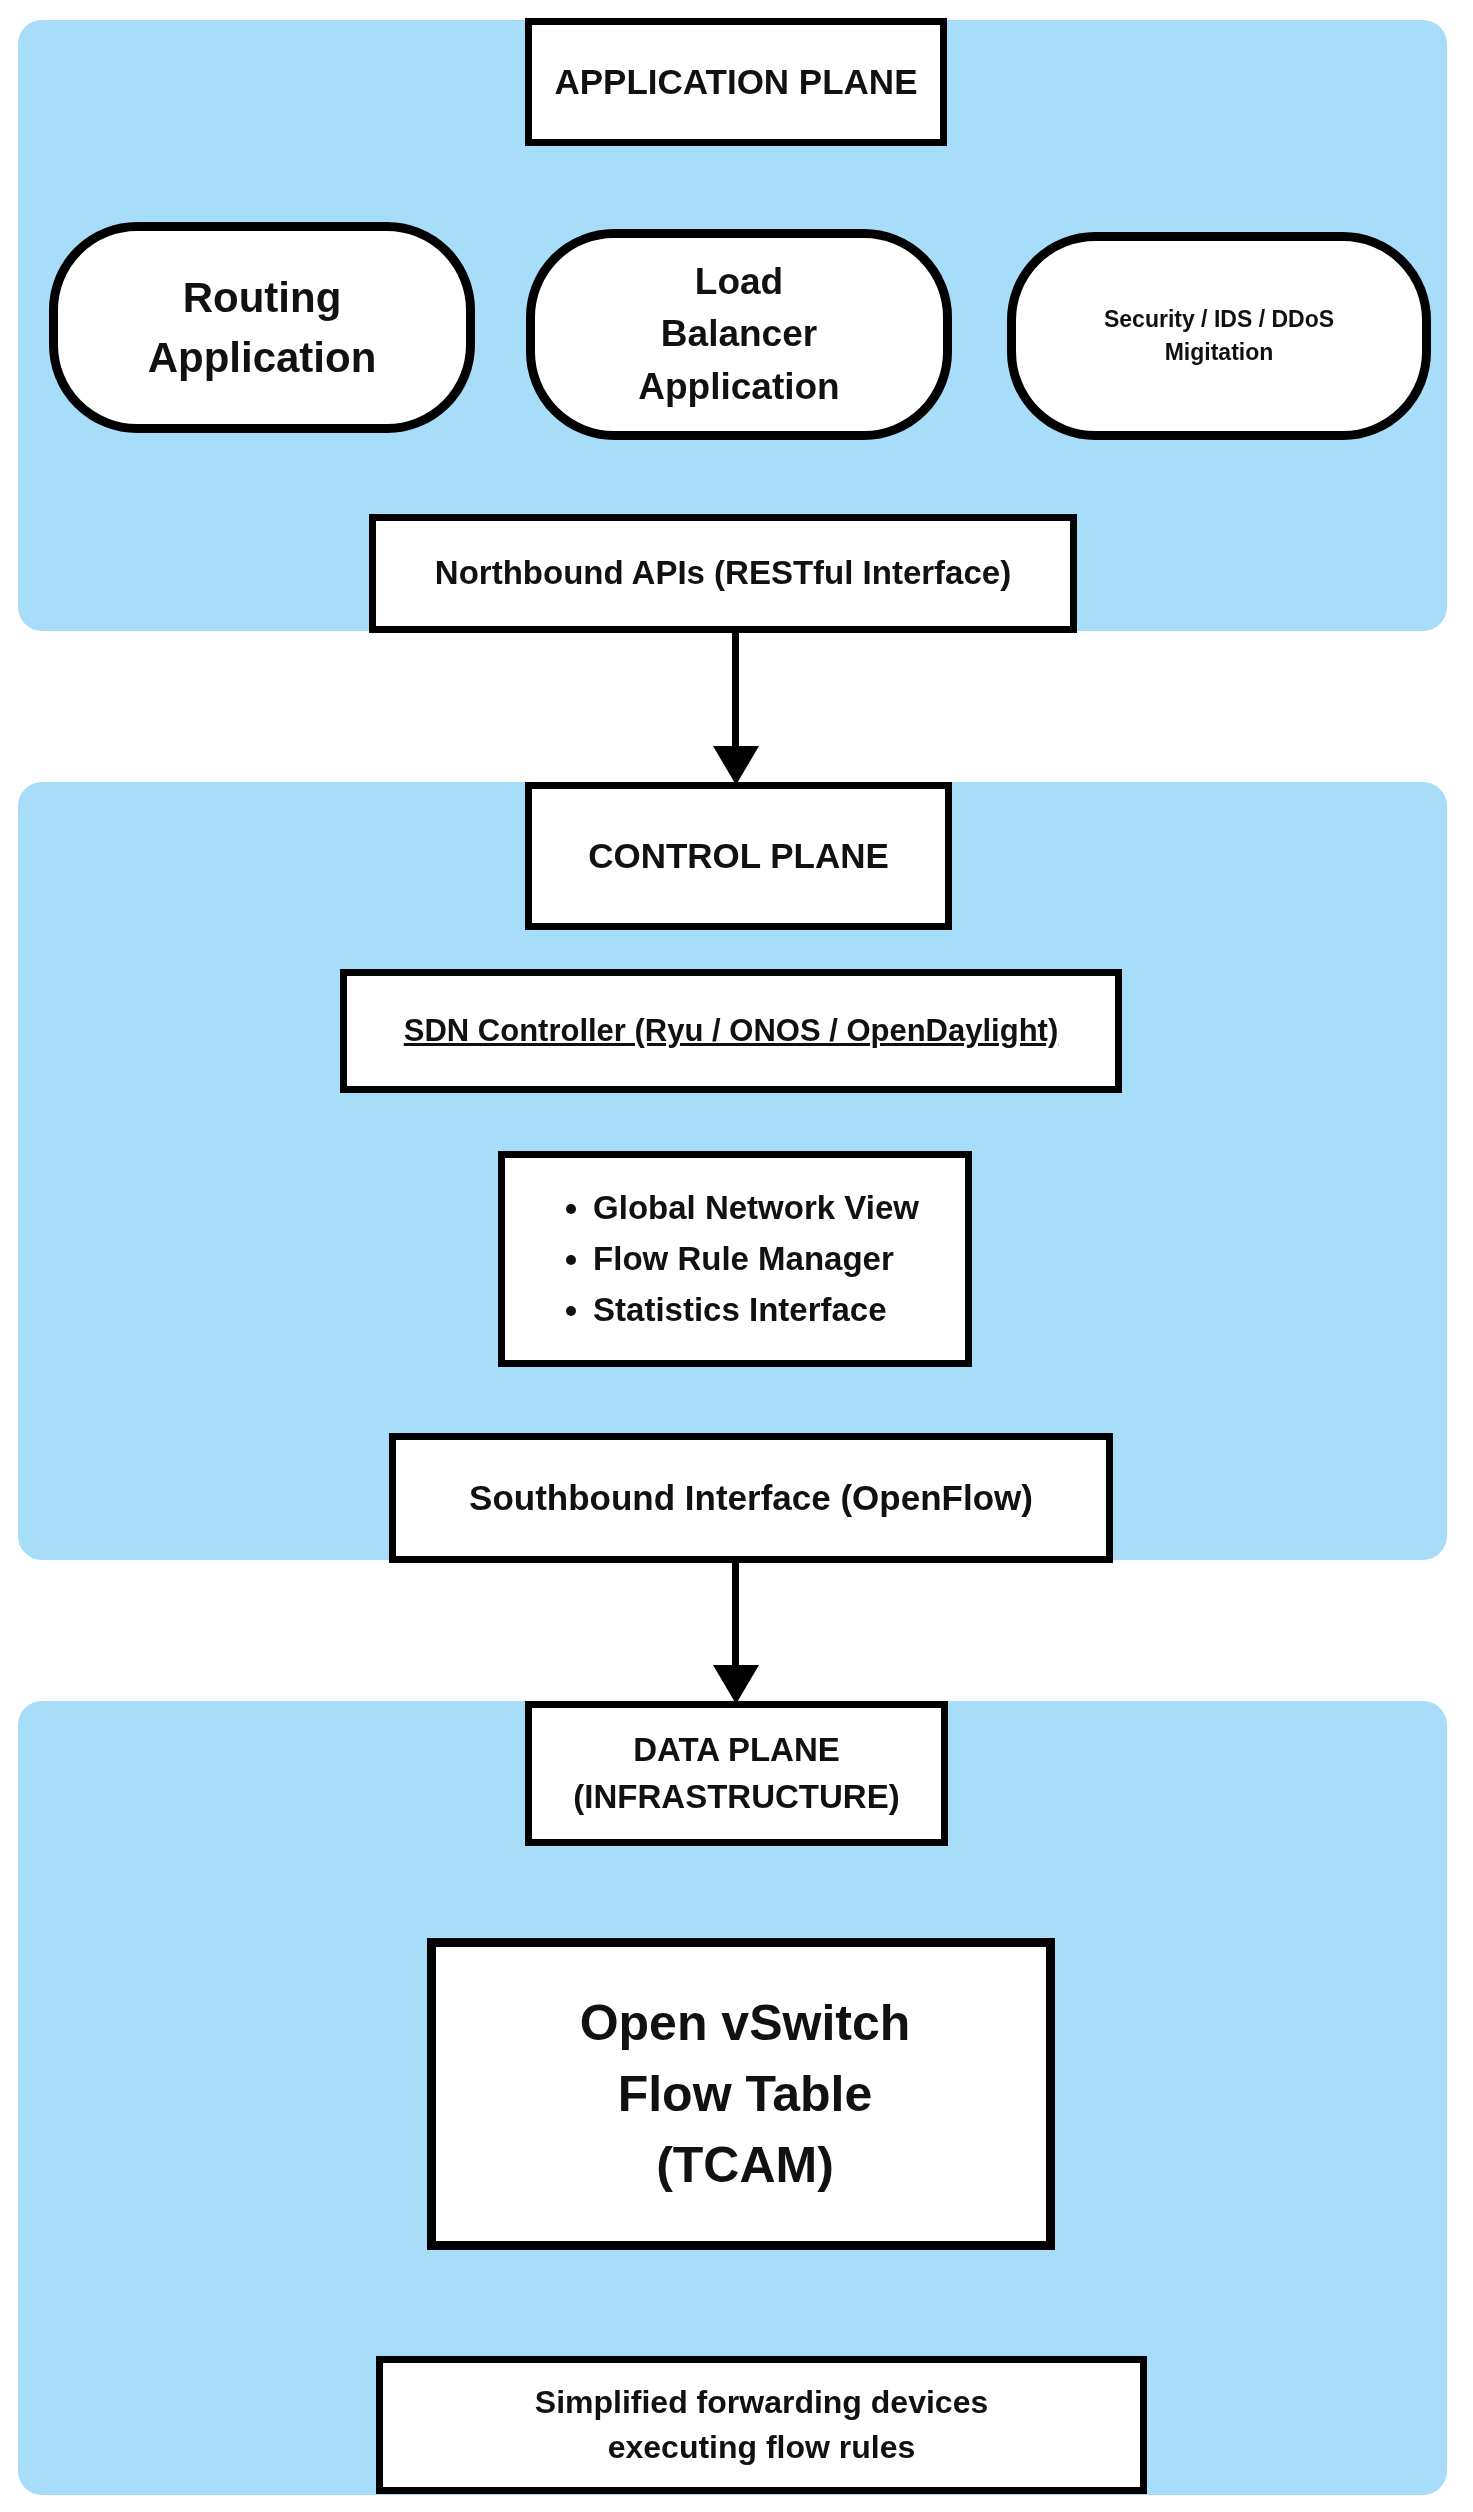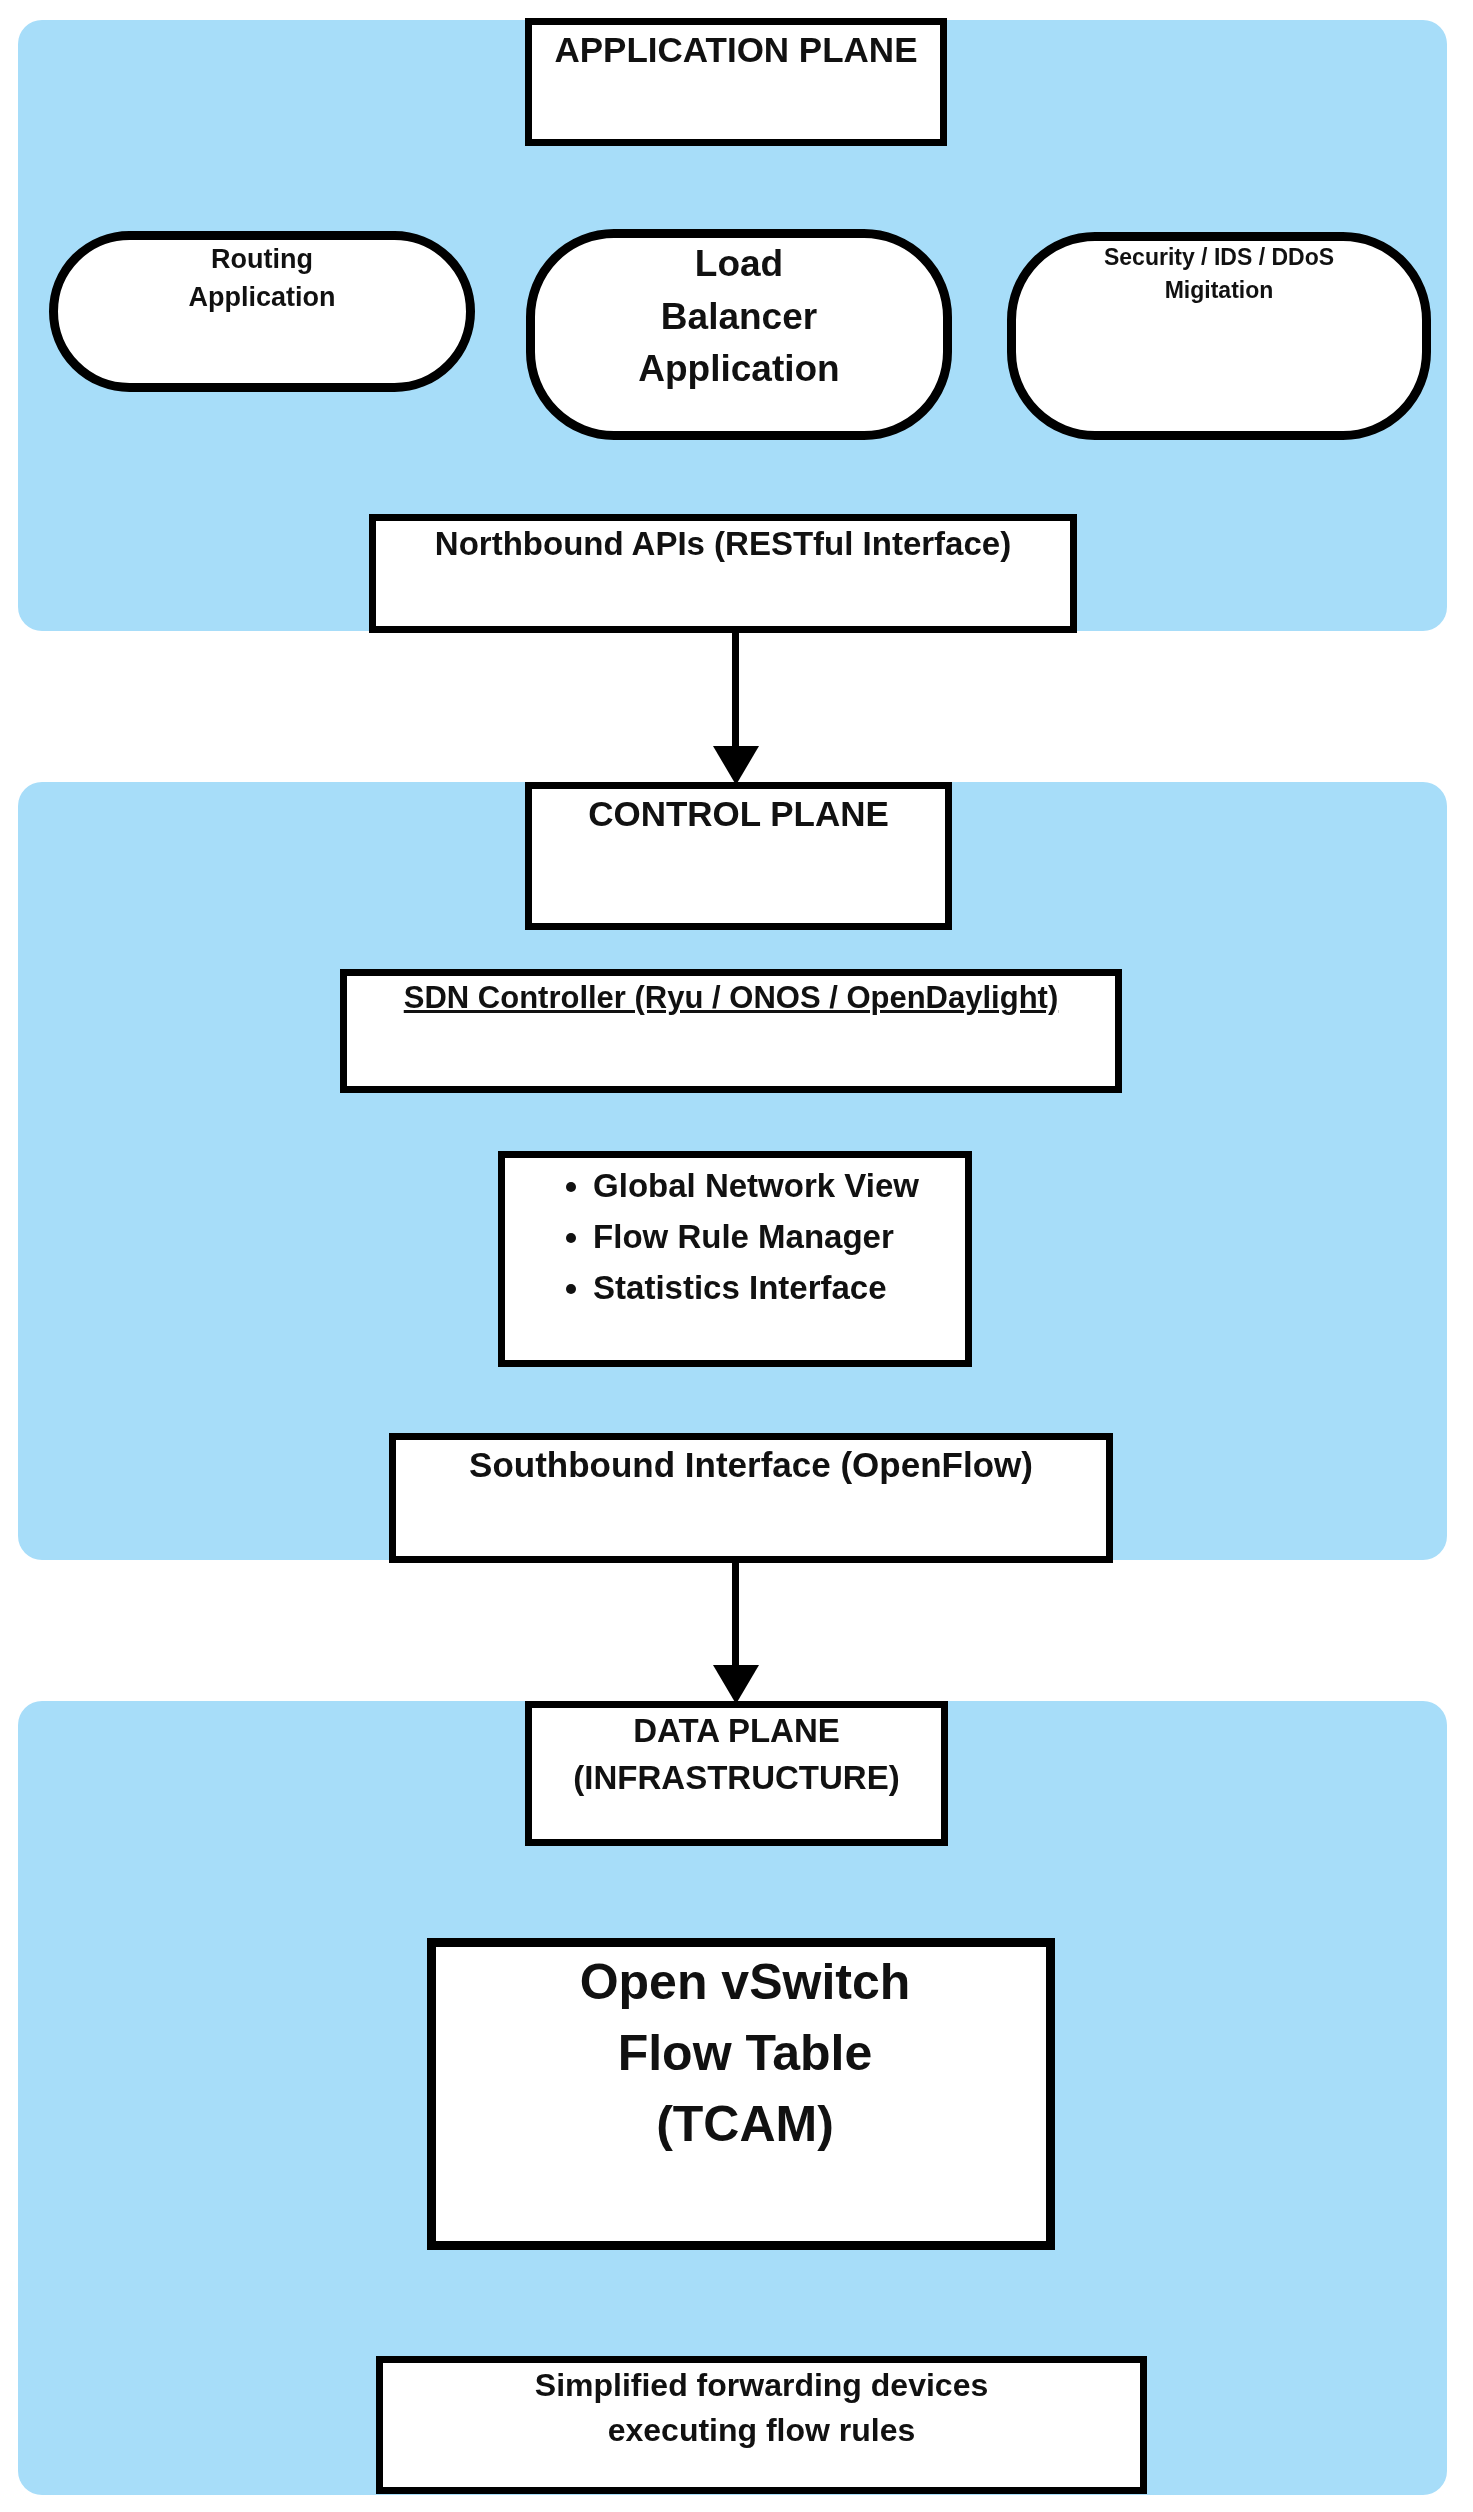--- a/index.html
+++ b/index.html
@@ -18,33 +18,33 @@
   }
   .panel.p1{top:20px;height:611px;}
   .panel.p2{top:782px;height:778px;}
   .panel.p3{top:1701px;height:794px;}
 
   
   .box{
     position:absolute;
     background:#ffffff;
     border:7.3px solid #000000;
-    display:flex;justify-content:center;
+    display:flex;align-items:center;justify-content:center;
     text-align:center;
     box-sizing:border-box;
     z-index:3;
   }
   .box span{white-space:pre-line;display:block;line-height:1.42;}
 
   
   .stadium{border-width:9.2px;border-radius:88px;}
 
   
   .b-app-title   {left:525px;top:18.3px;  width:422px;height:128px;font-size:35px;}
-  .b-routing     {left:49px; top:231px; width:426px;height:161px;font-size:27px;}
+  .b-routing     {left:49px; top:222px; width:426px;height:211px;font-size:42px;}
   .b-load        {left:526px;top:229px; width:426px;height:211px;font-size:37px;line-height:1.3;}
   .b-security    {left:1007px;top:232px;width:424px;height:208px;font-size:23px;}
   .b-northbound  {left:369px;top:514px; width:708px;height:119px;font-size:33px;}
 
   .b-ctrl-title  {left:525px;top:782px; width:427px;height:148px;font-size:35px;}
   .b-sdn         {left:340px;top:969px;width:782px;height:124px;font-size:31px;text-decoration:underline;}
   .b-functions   {left:498px;top:1151px;width:474px;height:216px;font-size:33px;}
   .b-southbound  {left:389px;top:1433px;width:724px;height:130px;font-size:35px;}
 
   .b-data-title  {left:525px;top:1701px;width:423px;height:145px;font-size:33px;}

